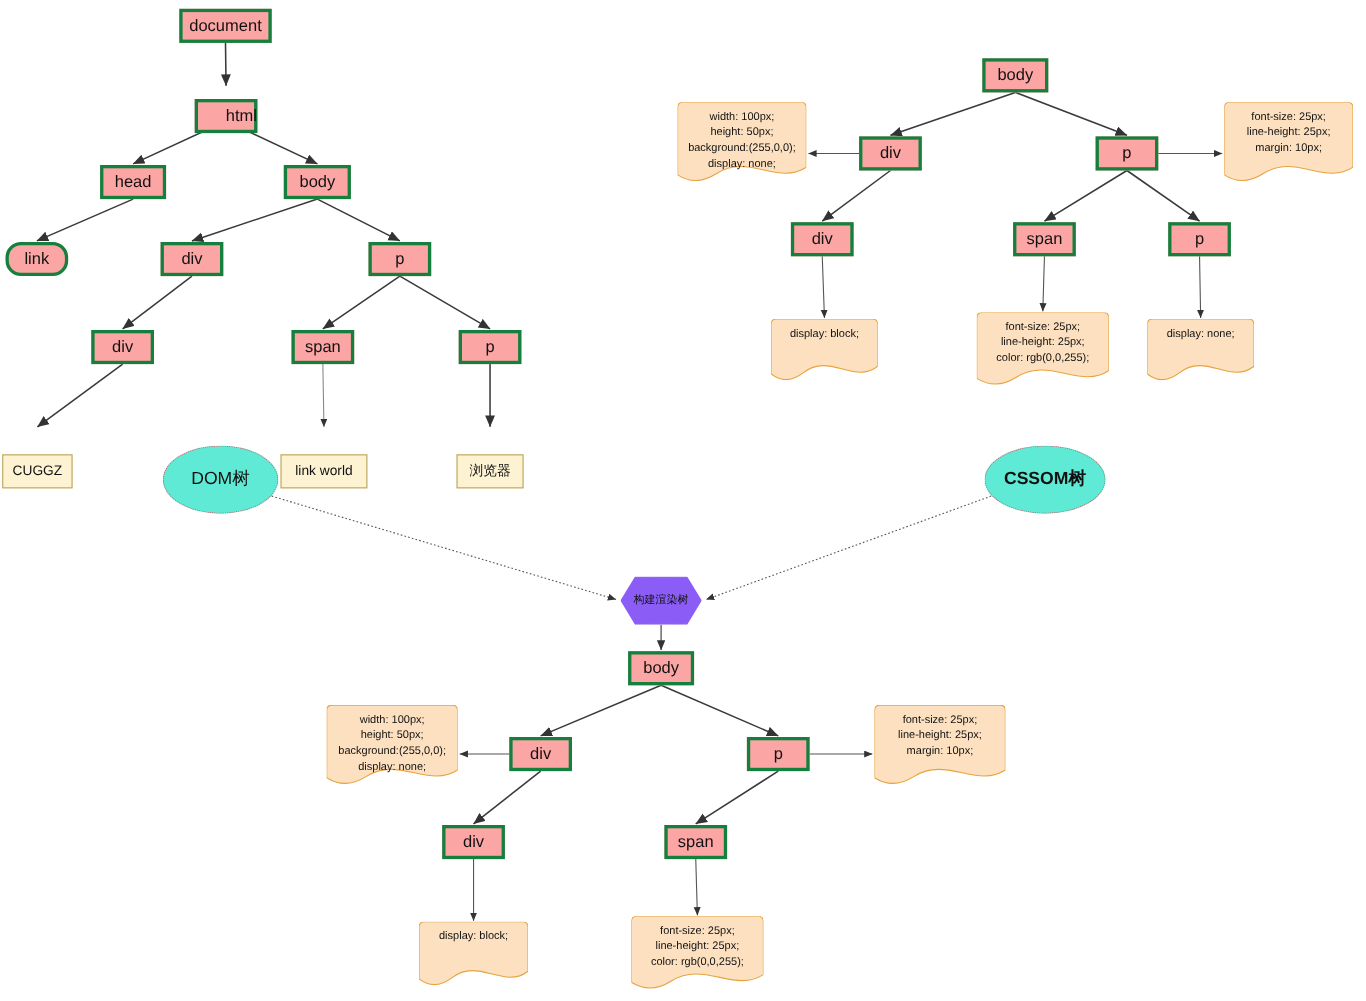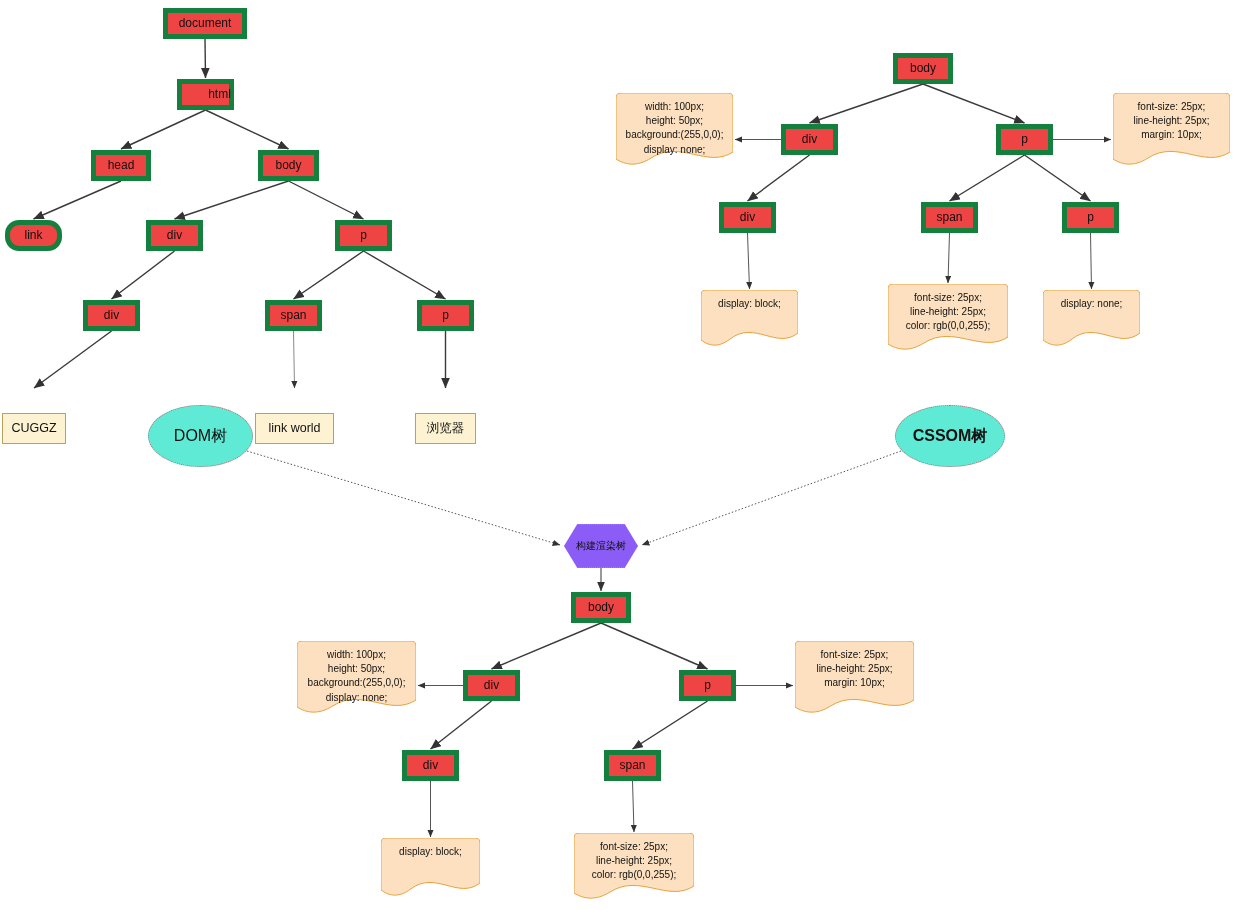--- a/index.html
+++ b/index.html
@@ -30,24 +30,24 @@
   .node {
     position: absolute;
     box-sizing: border-box;
     display: flex;
     align-items: center;
     justify-content: center;
     text-align: center;
     line-height: 1.15;
   }
   .el-box {
-    background: #ef4444;
-    border: 5px solid #15803d;
-    color: #111111;
-    font-size: 12px;
+    background: #fca5a5;
+    border: 3px solid #15803d;
+    color: #111111;
+    font-size: 15px;
   }
   .text-box {
     background: #fdf3d2;
     border: 1px solid #b9a35a;
     color: #111111;
     font-size: 12.5px;
     margin-top: 24px;
   }
   .ellipse {
     border-radius: 50%;
@@ -131,21 +131,21 @@
         <line x1="463" y1="685.5" x2="418" y2="685.5" stroke="#555" stroke-width="1" marker-end="url(#arrow)"></line>
         <line x1="736" y1="685.5" x2="793" y2="685.5" stroke="#555" stroke-width="1" marker-end="url(#arrow)"></line>
         <line x1="430.5" y1="781" x2="430.5" y2="837" stroke="#555" stroke-width="1" marker-end="url(#arrow)"></line>
         <line x1="632.5" y1="781" x2="634" y2="832" stroke="#555" stroke-width="1" marker-end="url(#arrow)"></line>
         <line x1="601" y1="568" x2="601" y2="591" stroke="#555" stroke-width="1.2" marker-end="url(#arrow)"></line>
         <line x1="247" y1="451" x2="560" y2="545" stroke="#555" stroke-width="1" stroke-dasharray="1.5 2" marker-end="url(#arrow)"></line>
         <line x1="901" y1="451" x2="642" y2="545" stroke="#555" stroke-width="1" stroke-dasharray="1.5 2" marker-end="url(#arrow)"></line>
       </g>
   </svg>
 <div class="node el-box" style="left: 163px; top: 8px; width: 84px; height: 31px;">document</div>
-    <div class="node el-box" style="left: 177px; top: 79px; width: 57px; height: 31px; padding-left: 28px;">html</div>
+    <div class="node el-box" style="left: 177px; top: 90px; width: 57px; height: 31px; padding-left: 28px;">html</div>
     <div class="node el-box" style="left: 91px; top: 150px; width: 60px; height: 31px;">head</div>
     <div class="node el-box" style="left: 258px; top: 150px; width: 61px; height: 31px;">body</div>
     <div class="node el-box" style="left: 5px; top: 220px; width: 57px; height: 31px; border-radius: 14px;">link</div>
     <div class="node el-box" style="left: 146px; top: 220px; width: 57px; height: 31px;">div</div>
     <div class="node el-box" style="left: 335px; top: 220px; width: 57px; height: 31px;">p</div>
     <div class="node el-box" style="left: 83px; top: 300px; width: 57px; height: 31px;">div</div>
     <div class="node el-box" style="left: 265px; top: 300px; width: 57px; height: 31px;">span</div>
     <div class="node el-box" style="left: 417px; top: 300px; width: 57px; height: 31px;">p</div>
     <div class="node text-box" style="left: 2px; top: 389px; width: 64px; height: 31px;">CUGGZ</div>
     <div class="node text-box" style="left: 255px; top: 389px; width: 79px; height: 31px;">link world</div>

